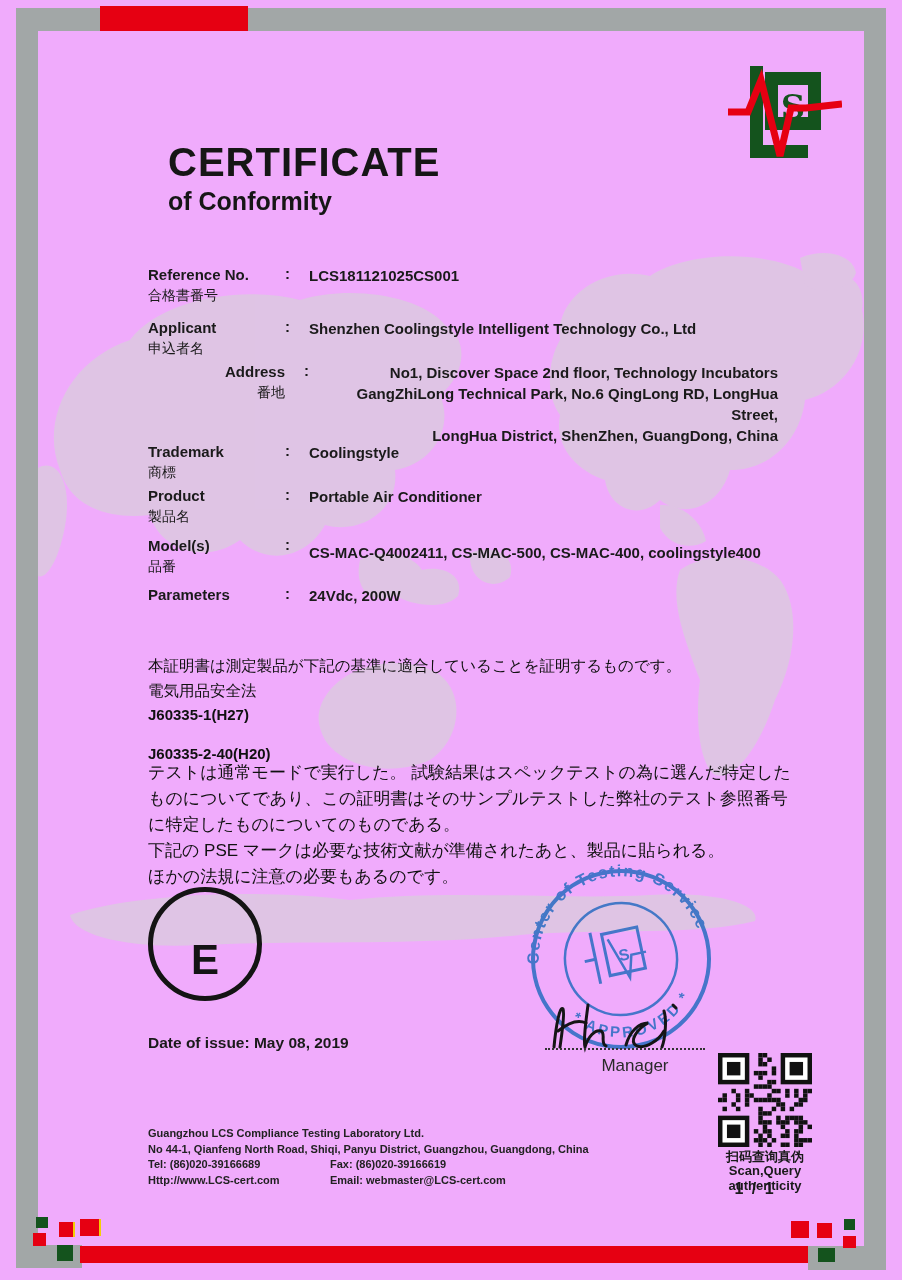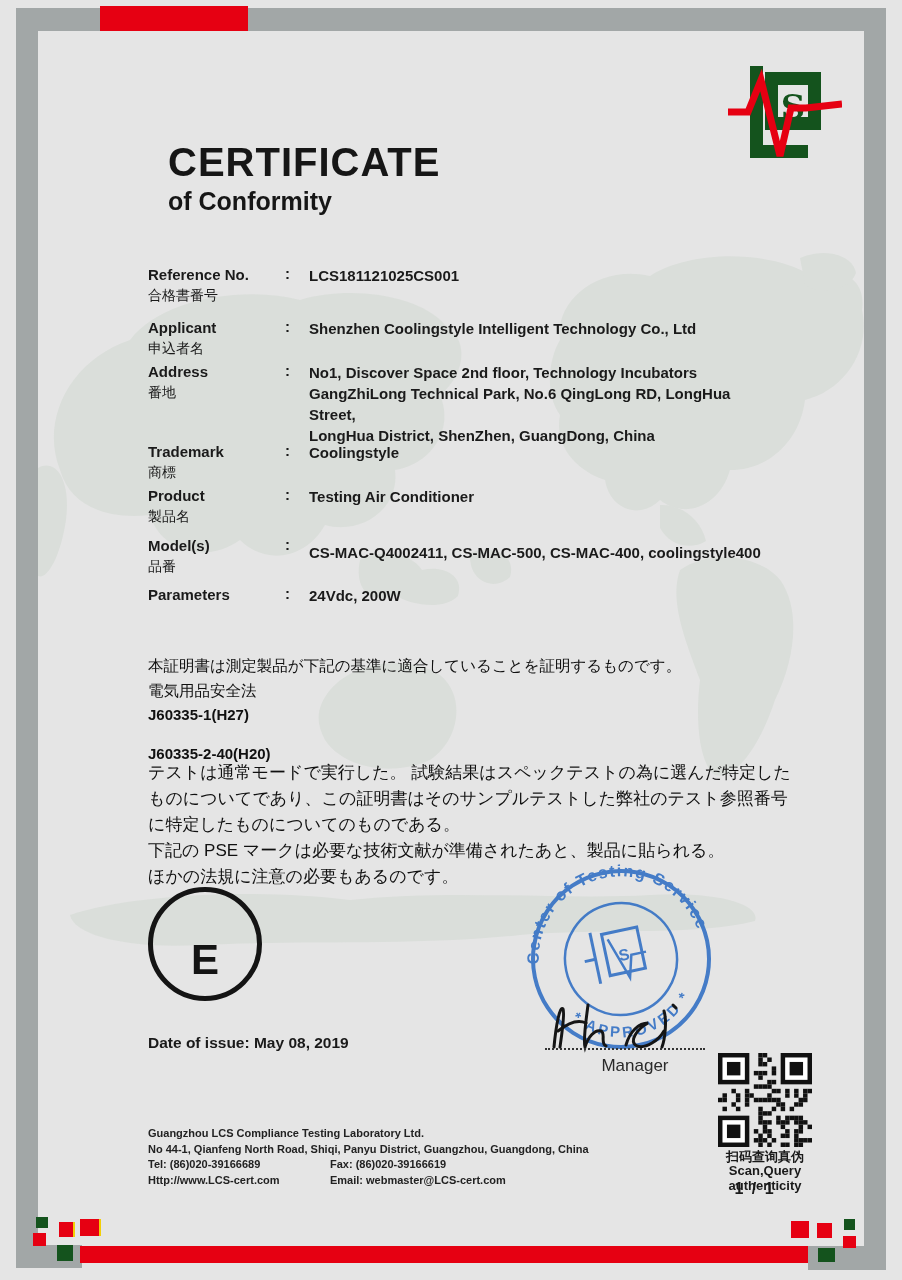--- a/index.html
+++ b/index.html
@@ -1,16 +1,16 @@
 <!DOCTYPE html>
 <html><head>
 <meta charset="utf-8">
 <style>
   html,body{margin:0;padding:0;background:#fff;}
-  .page{position:relative;width:902px;height:1280px;background:#e5e5e5;overflow:hidden;
+  .page{position:relative;width:902px;height:1280px;background:#f0abfc;overflow:hidden;
         font-family:"Liberation Sans","DejaVu Sans",sans-serif;color:#1a1a1a;}
   .abs{position:absolute;}
   
   .frame{position:absolute;background:#a2a7a7;}
   .deco{position:absolute;}
   
   .title-main{font-size:40px;font-weight:700;letter-spacing:1px;color:#161616;}
   .title-sub{font-size:25px;font-weight:700;color:#161616;margin-top:2px;}
   
   .field-row{position:absolute;left:148px;width:630px;display:grid;grid-template-columns:137px 24px 1fr;}
@@ -115,21 +115,21 @@
 
     <div class="field-row" style="top:318px;">
       <div>
           <div class="f-label">Applicant</div>
            <div class="f-ja">申込者名</div>
         </div>
       <div class="f-colon">:</div>
       <div class="f-value">Shenzhen Coolingstyle Intelligent Technology Co., Ltd</div>
     </div>
 
-    <div class="field-row" style="top:362px;">
+    <div class="field-row" style="top:362px;text-align:right;">
       <div>
           <div class="f-label">Address</div>
            <div class="f-ja">番地</div>
         </div>
       <div class="f-colon">:</div>
       <div class="f-value">No1, Discover Space 2nd floor, Technology Incubators
 GangZhiLong Technical Park, No.6 QingLong RD, LongHua Street,
 LongHua District, ShenZhen, GuangDong, China</div>
     </div>
 
@@ -141,21 +141,21 @@
       <div class="f-colon">:</div>
       <div class="f-value">Coolingstyle</div>
     </div>
 
     <div class="field-row" style="top:486px;">
       <div>
           <div class="f-label">Product</div>
            <div class="f-ja">製品名</div>
         </div>
       <div class="f-colon">:</div>
-      <div class="f-value">Testing Air Conditioner</div>
+      <div class="f-value">Portable Air Conditioner</div>
     </div>
 
     <div class="field-row" style="top:536px;">
       <div>
           <div class="f-label">Model(s)</div>
            <div class="f-ja">品番</div>
         </div>
       <div class="f-colon">:</div>
       <div class="f-value" style="padding-top:6px;">CS-MAC-Q4002411, CS-MAC-500, CS-MAC-400, coolingstyle400</div>
     </div>

